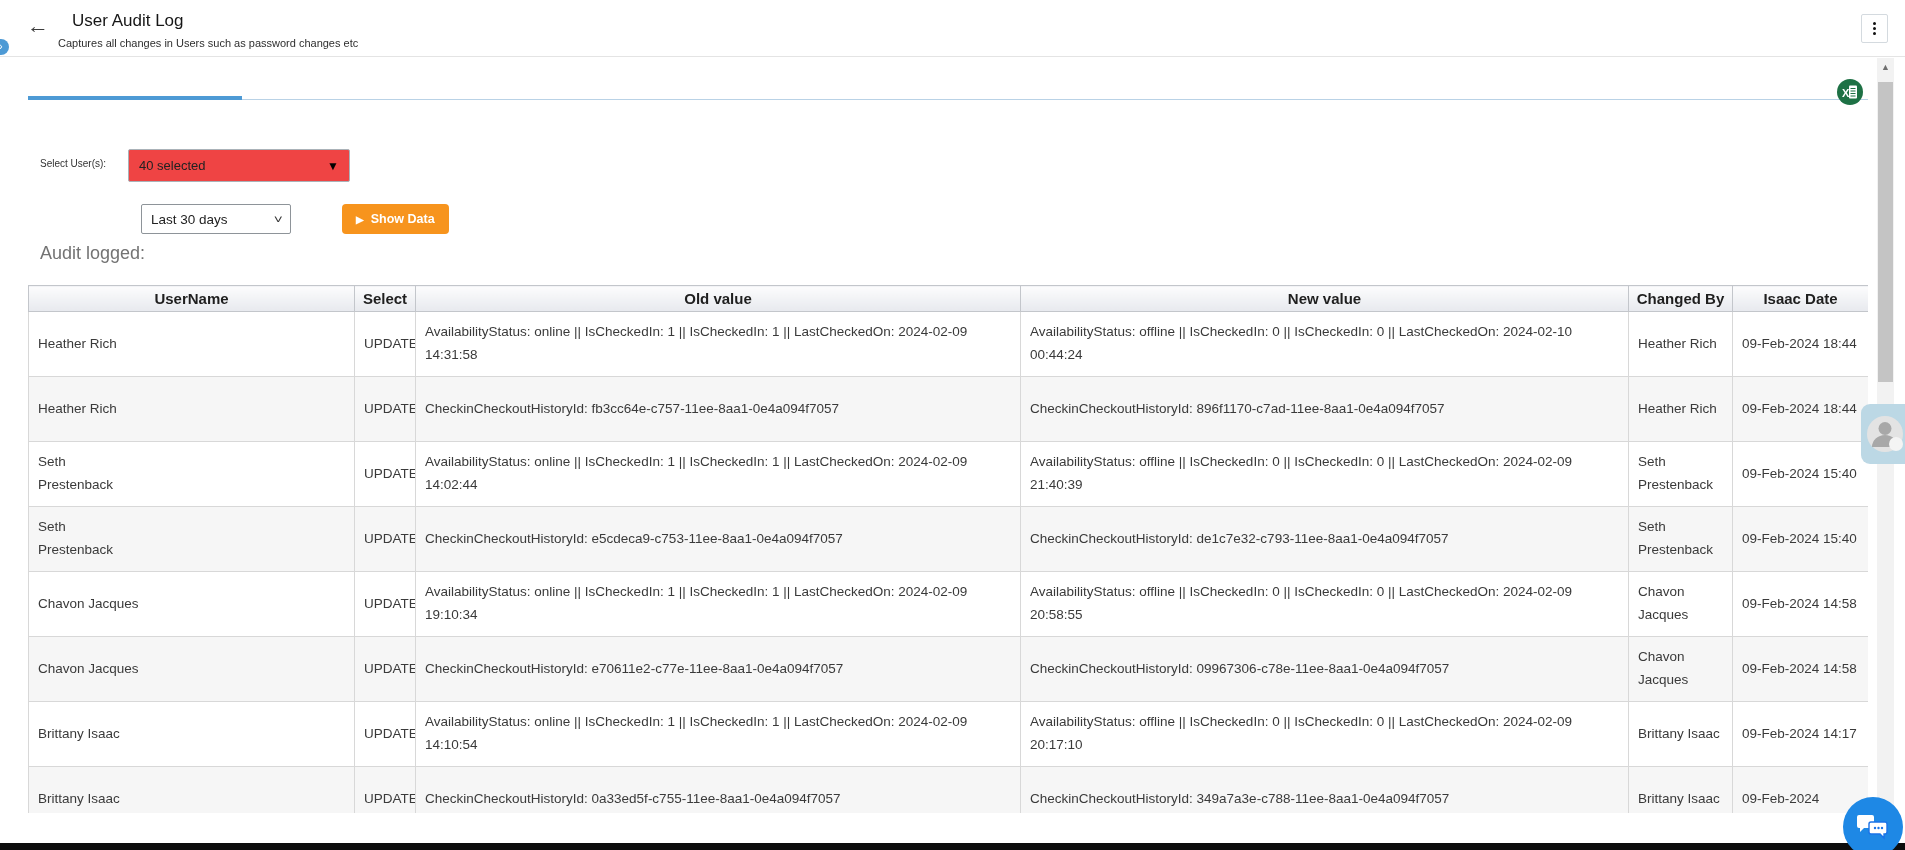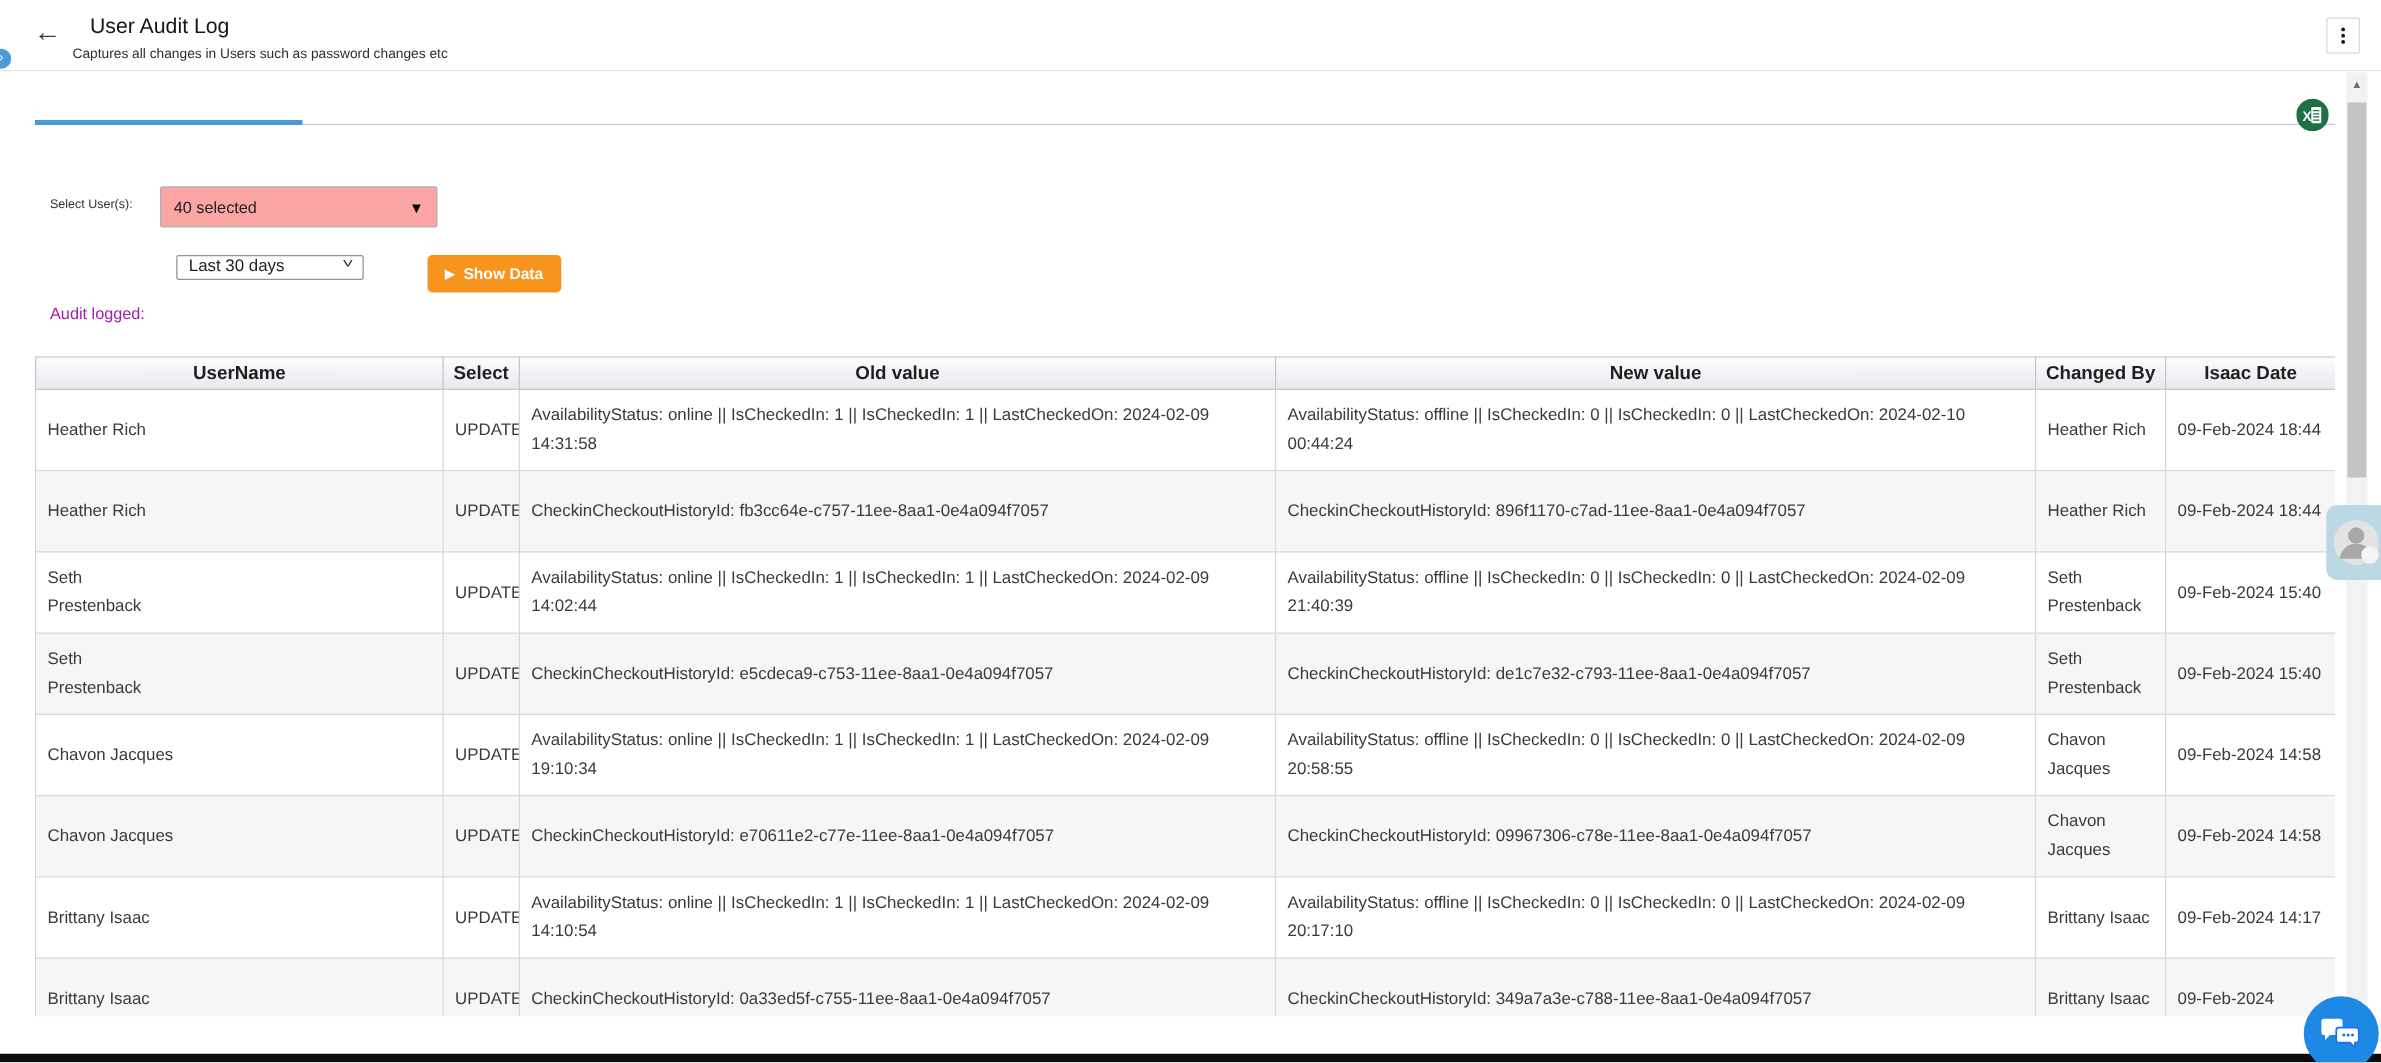--- a/index.html
+++ b/index.html
@@ -51,30 +51,30 @@
     position:absolute; left:28px; top:96px; width:214px; height:4px;
     background:var(--accent-blue,#4d9ad5);
   }
   .excel-btn {
     position:absolute; right:42px; top:79px; width:26px; height:26px; cursor:pointer;
   }
   
   .filter-label-1 { position:absolute; left:40px; top:158px; font-size:10px; color:#333; }
   .multiselect {
     position:absolute; left:128px; top:149px; width:222px; height:33px;
-    border:1px solid #aab2b8; border-radius:2px; background:#fca5a5;
+    border:1px solid #aab2b8; border-radius:2px; background:#ef4444;
     display:flex; align-items:center; padding:0 10px; cursor:pointer;
   }
   .multiselect .val { font-size:13px; color:#222; flex:1; }
   .multiselect .caret { font-size:12px; color:#000; }
-  .filter-label-2 { position:absolute; left:40px; top:213px; font-size:13px; color:#a21caf;margin-top:30px; }
+  .filter-label-2 { position:absolute; left:40px; top:213px; font-size:18px; color:#737373;margin-top:30px; }
   .select-box {
-    position:absolute; left:141px; top:204px; width:150px; height:20px;
+    position:absolute; left:141px; top:204px; width:150px; height:30px;
     border:1px solid #8e9499; border-radius:2px; background:#fff;
-    display:flex; padding:0 9px; cursor:pointer;
+    display:flex; align-items:center; padding:0 9px; cursor:pointer;
   }
   .select-box .val { font-size:13.5px; color:#222; flex:1; }
   .select-box .chev { font-size:11px; color:#333; transform:scaleX(1.4); }
   .show-data-btn {
     position:absolute; left:342px; top:204px; height:30px; padding:0 14px;
     background:var(--accent-orange,#f7941d); border:none; border-radius:4px;
     color:#fff; font-size:12.5px; font-weight:bold;
     display:flex; align-items:center; gap:7px; cursor:pointer;
   }
   .show-data-btn .play { font-size:10px; }

